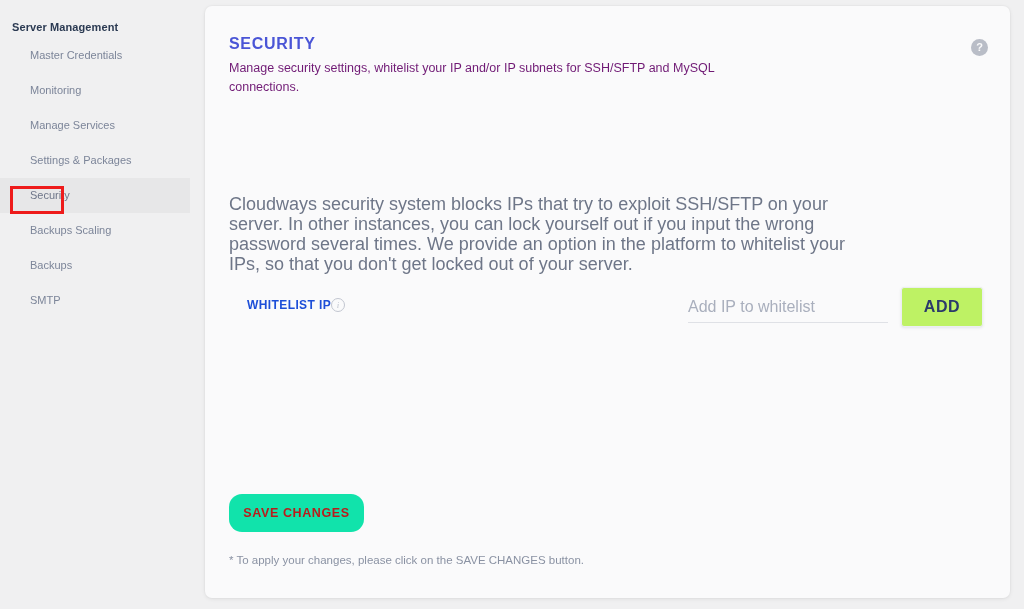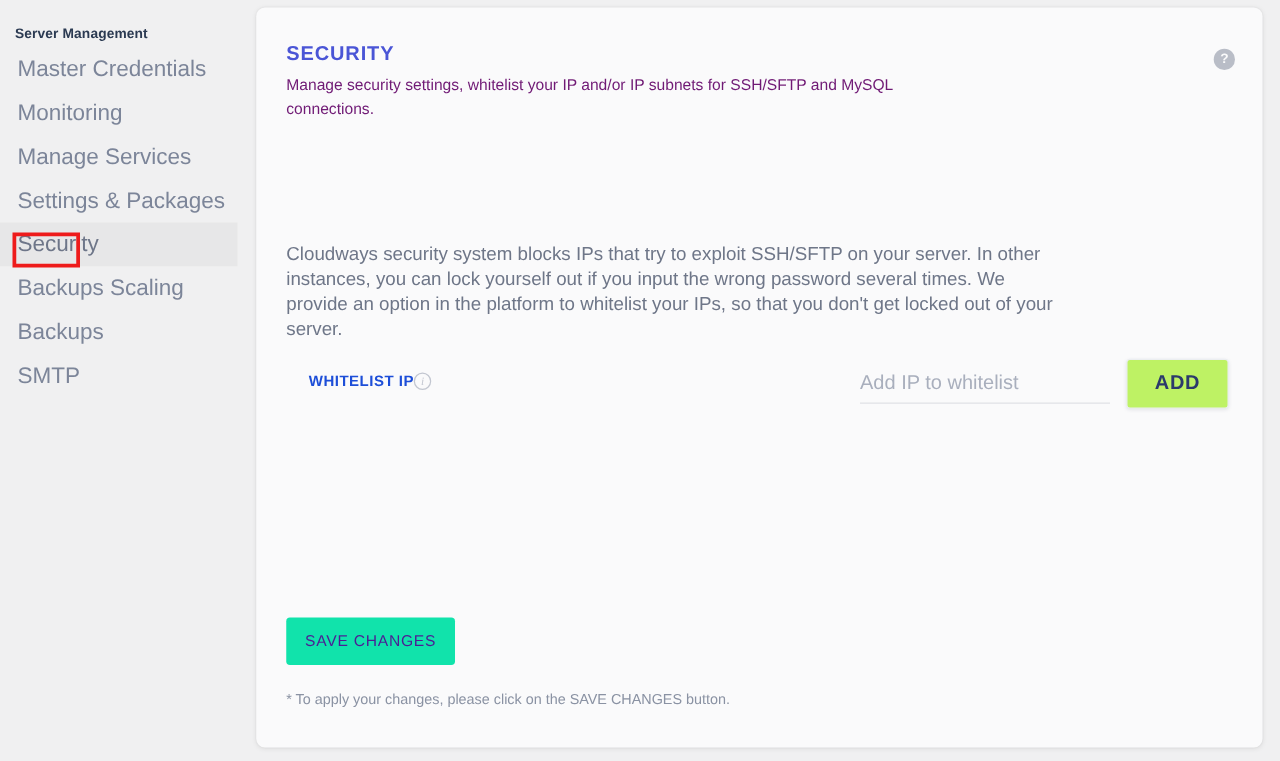--- a/index.html
+++ b/index.html
@@ -31,23 +31,23 @@
     font-weight: bold;
     color: #2b3a52;
     padding: 0 0 0 12px;
     line-height: 22px;
     letter-spacing: 0.1px;
   }
   .nav-item {
     position: relative;
     height: 35px;
     line-height: 35px;
-    font-size: 18px;
+    font-size: 11px;
     color: #7c8599;
-    padding-left: 14px;
+    padding-left: 30px;
     box-sizing: border-box;
     white-space: nowrap;
   }
   .nav-item.active {
     background: #e7e7e8;
     color: #6e7689;
     width: 190px;
   }
   .nav-item .nav-label {
     display: inline-block;
@@ -145,21 +145,21 @@
     background: #5b6cfa;
     border-radius: 1px;
   }
 
   
   #body-text {
     position: absolute;
     left: 24px;
     top: 188px;
     width: 620px;
-    font-size: 15px;
+    font-size: 18px;
     line-height: 20px;
     color: #6e7688;
   }
 
   
   #whitelist-row {
     position: absolute;
     left: 0;
     top: 282px;
     width: 805px;
@@ -228,24 +228,24 @@
 
   
   #save-button {
     position: absolute;
     left: 24px;
     top: 488px;
     width: 135px;
     height: 38px;
     background: #11e3ab;
     border: none;
-    border-radius: 3px;
-    color: #4c1d95;
+    border-radius: 13px;
+    color: #b91c1c;
     font-size: 12.5px;
-    font-weight: normal;
+    font-weight: bold;
     letter-spacing: 0.6px;
     cursor: pointer;
     font-family: "Liberation Sans", sans-serif;
   }
   #footer-note {
     position: absolute;
     left: 24px;
     top: 548px;
     font-size: 11.5px;
     color: #8a92a3;

